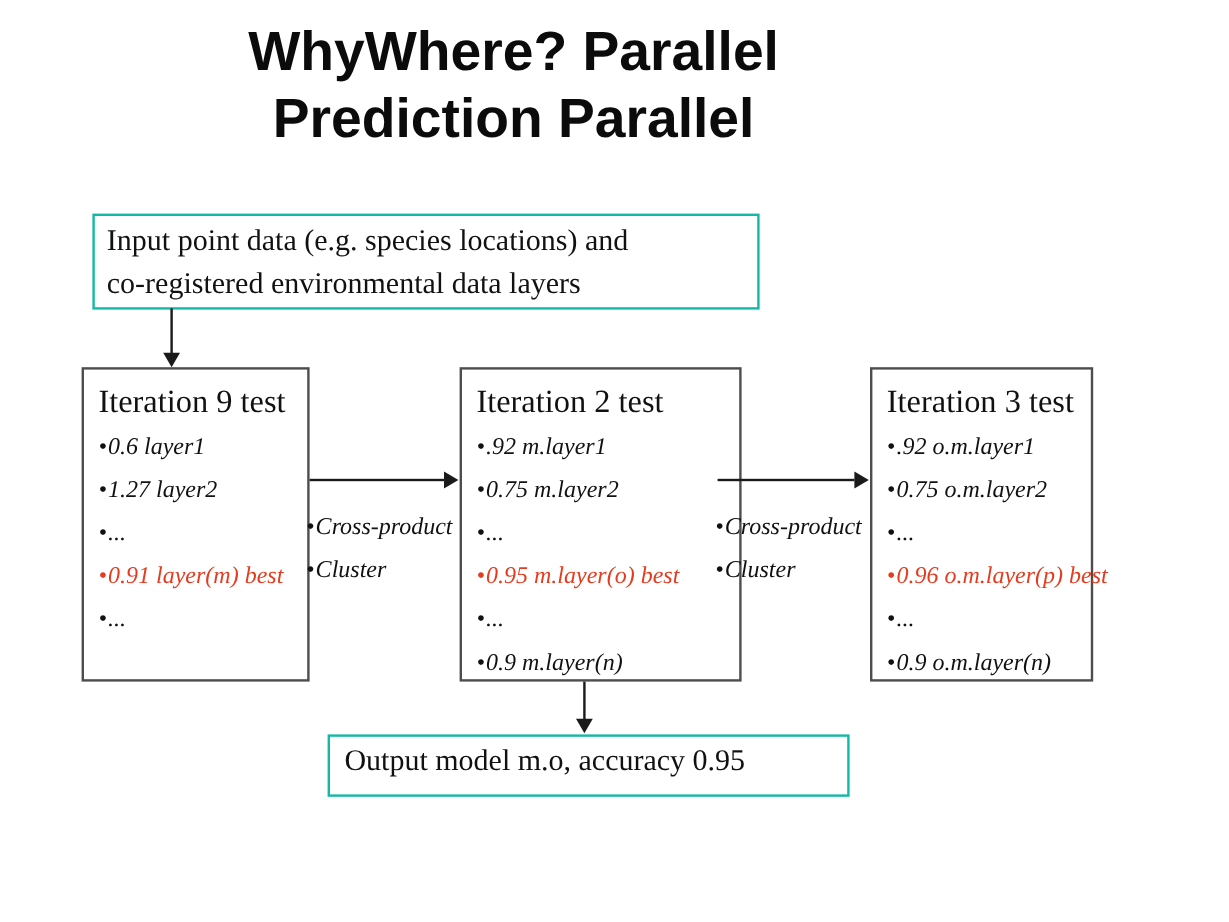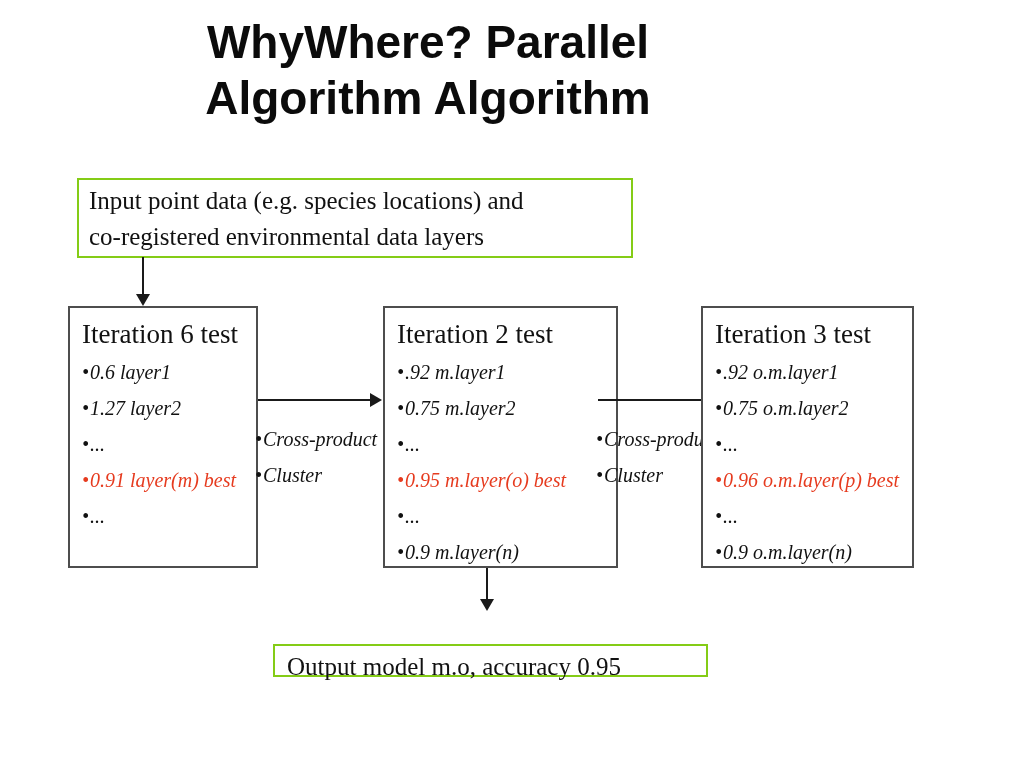--- a/index.html
+++ b/index.html
@@ -20,34 +20,34 @@
   
   .title{
     position:absolute;left:128px;top:14px;width:600px;
     font-family:"Liberation Sans","DejaVu Sans",sans-serif;
     font-weight:bold;font-size:46px;line-height:56px;
     text-align:center;color:#0b0b0b;
   }
   
   .io-box{
     position:absolute;background:#ffffff;
-    border:2px solid #84cc16;box-sizing:border-box;
+    border:2px solid #14b8a6;box-sizing:border-box;
     font-size:25px;
   }
   .input-box{left:77px;top:178px;width:556px;height:80px;padding:3px 0 0 10px;line-height:36px;}
-  .output-box{left:273px;top:644px;width:435px;height:33px;padding-left:12px;line-height:41px;}
+  .output-box{left:273px;top:612px;width:435px;height:52px;padding-left:12px;line-height:41px;}
   
   .iter-box{
     position:absolute;top:306px;height:262px;
     background:#ffffff;border:2px solid var(--border);
     box-sizing:border-box;padding:10px 0 0 12px;
   }
   .iter1{left:68px;width:190px;}
   .iter2{left:383px;width:235px;}
-  .iter3{left:701px;width:213px;}
+  .iter3{left:725px;width:186px;}
   .iter-title{font-size:27px;line-height:32px;margin-bottom:4px;white-space:nowrap;}
   .iter-list{list-style:none;margin:0;padding:0;}
   .iter-list li{
     font-size:20px;line-height:36px;white-space:nowrap;font-style:italic;
   }
   .bullet::before{content:"\2022";margin-right:1px;}
   .best{color:var(--red);}
   
   .proc-labels{position:absolute;top:421px;font-style:italic;}
   .g1{left:255px;}
@@ -67,33 +67,33 @@
   .hr1{left:370px;top:393px;}
   .hr2{left:712px;top:393px;}
 </style>
 </head>
 <body>
 
 <div class="slide">
 
   <div class="title">
     <div>WhyWhere? Parallel</div>
-    <div>Algorithm Algorithm</div>
+    <div>Prediction Parallel</div>
   </div>
 
   <div class="io-box input-box">
     <div>Input point data (e.g. species locations) and</div>
     <div>co-registered environmental data layers</div>
   </div>
 
   <div class="line v1"></div>
   <div class="head head-down hd1"></div>
 
   <div class="iter-box iter1">
-    <div class="iter-title">Iteration 6 test</div>
+    <div class="iter-title">Iteration 9 test</div>
     <ul class="iter-list">
       <li class="bullet">0.6 layer1</li>
       <li class="bullet">1.27 layer2</li>
       <li class="bullet">...</li>
       <li class="bullet best">0.91 layer(m) best</li>
       <li class="bullet">...</li>
     </ul>
   </div>
 
   <div class="line hA"></div>

